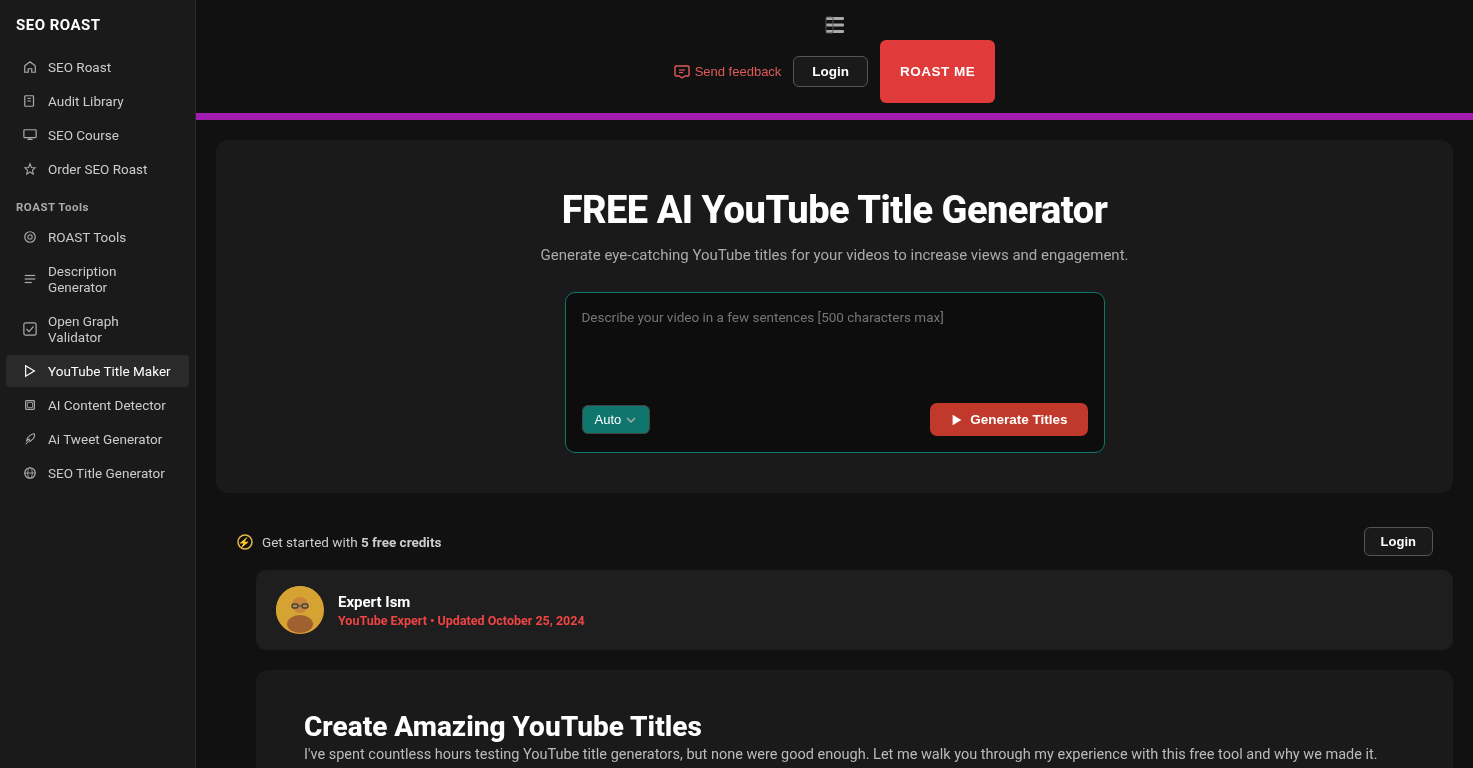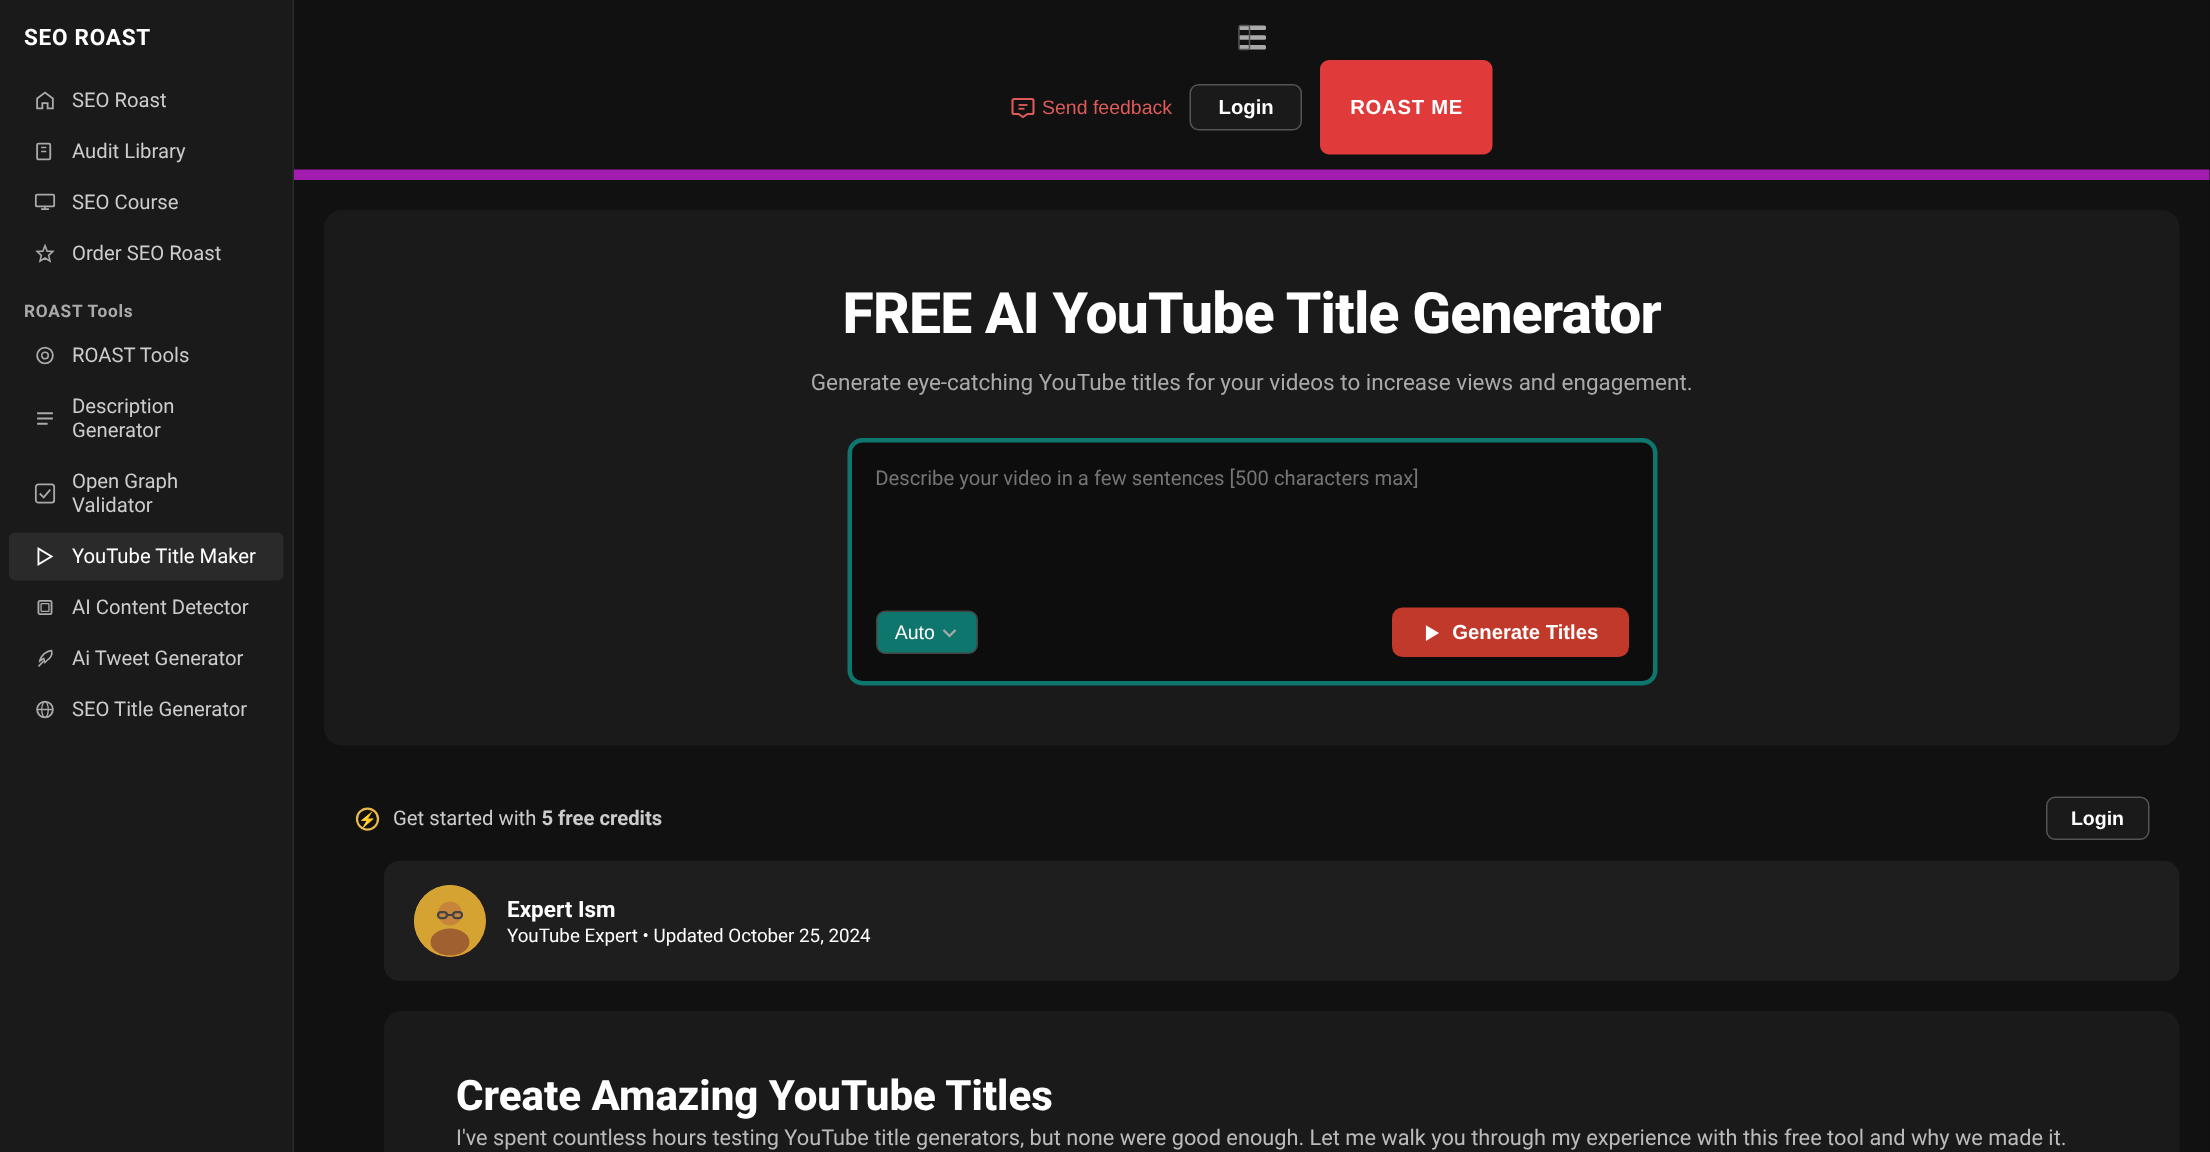--- a/index.html
+++ b/index.html
@@ -154,21 +154,21 @@
       margin-bottom: 14px;
       letter-spacing: -0.5px;
     }
     .hero-subtitle {
       font-size: 15px;
       color: #aaa;
       margin-bottom: 28px;
     }
     .generator-box {
       background: #0d0d0d;
-      border: 3px solid #0f766e;
+      border: 1px solid #0f766e;
       border-radius: 10px;
       width: 100%;
       max-width: 540px;
       padding: 16px;
     }
     .generator-textarea {
       width: 100%;
       background: transparent;
       border: none;
       outline: none;
@@ -259,22 +259,23 @@
       overflow: hidden;
     }
     .author-info {}
     .author-name {
       font-weight: 700;
       font-size: 15px;
       color: #fff;
     }
     .author-meta {
       font-size: 12.5px;
-      color: #ffffff;
+      color: #ef4444;
       margin-top: 2px;
+      font-weight: bold;
     }
 
     
     .content-section {
       background: #1a1a1a;
       border-radius: 12px;
       margin: 0 20px 20px 60px;
       padding: 40px 48px;
     }
     .content-heading {

